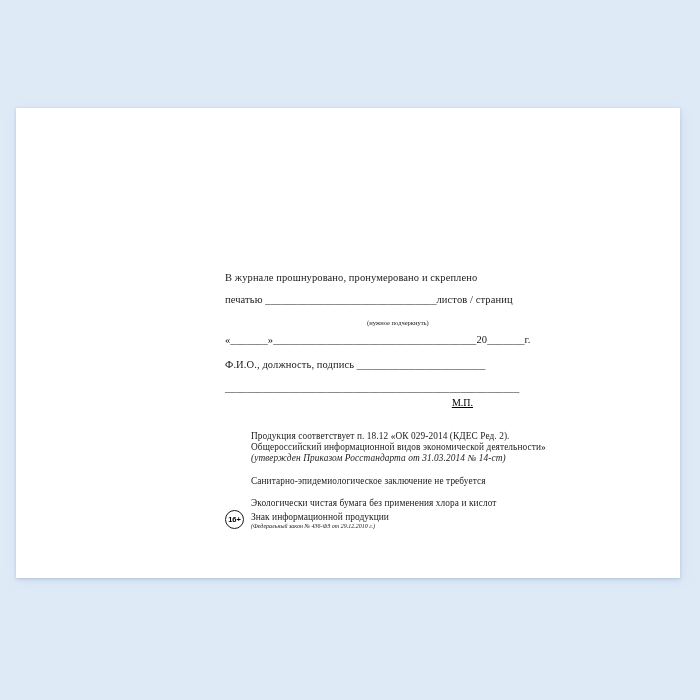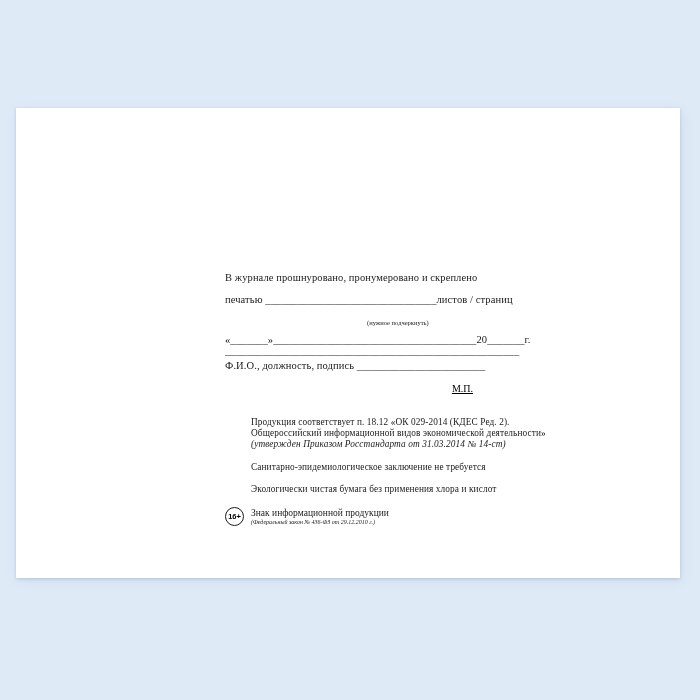--- a/index.html
+++ b/index.html
@@ -51,42 +51,42 @@
   }
   .row-1 { margin-bottom: 11px; }
   .row-2 { margin-bottom: 14px; }
   .sub-note {
     font-size: 6.5px;
     color: #1a1a1a;
     margin-left: 142px;
     margin-bottom: 8px;
     white-space: nowrap;
   }
-  .row-3 { }
+  .row-3 { margin-bottom: 14px; }
   .row-4 { margin-bottom: 12px; }
   .row-5 { margin-bottom: 4px; }
   .mp {
     font-size: 10px;
     text-align: right;
     width: 248px;
     margin-bottom: 23px;
     text-decoration: underline;
   }
   .block-2 .line {
     font-size: 9.3px;
     margin-bottom: 1px;
     margin-left: 26px;
   }
   .italic { font-style: italic; }
   .gap-lg { margin-bottom: 13px !important; }
   .gap-md { margin-bottom: 12px !important; }
   .info-row {
     display: flex;
-    align-items: center;
-    margin-top: 13px;
+    align-items: flex-end;
+    margin-top: 2px;
   }
   .age-badge {
     width: 17px;
     height: 17px;
     border: 1.2px solid #1a1a1a;
     border-radius: 50%;
     font-size: 7.5px;
     font-weight: bold;
     display: flex;
     align-items: center;
@@ -119,22 +119,22 @@
 
   <div class="page">
 
     <div class="doc-body">
 
       <div class="block-1">
         <div class="line row-1">В журнале прошнуровано, пронумеровано и скреплено</div>
         <div class="line row-2">печатью ________________________________листов / страниц</div>
         <div class="sub-note">(нужное подчеркнуть)</div>
         <div class="line row-3">«_______»______________________________________20_______г.</div>
+        <div class="line row-4">Ф.И.О., должность, подпись ________________________</div>
         <div class="line row-5">_______________________________________________________</div>
-        <div class="line row-4">Ф.И.О., должность, подпись ________________________</div>
         <div class="mp">М.П.</div>
       </div>
 
       <div class="block-2">
         <div class="line">Продукция соответствует п. 18.12 «ОК 029-2014 (КДЕС Ред. 2).</div>
         <div class="line">Общероссийский информационной видов экономической деятельности»</div>
         <div class="line italic gap-lg">(утвержден Приказом Росстандарта от 31.03.2014 № 14-ст)</div>
         <div class="line gap-md">Санитарно-эпидемиологическое заключение не требуется</div>
         <div class="line">Экологически чистая бумага без применения хлора и кислот</div>
 

